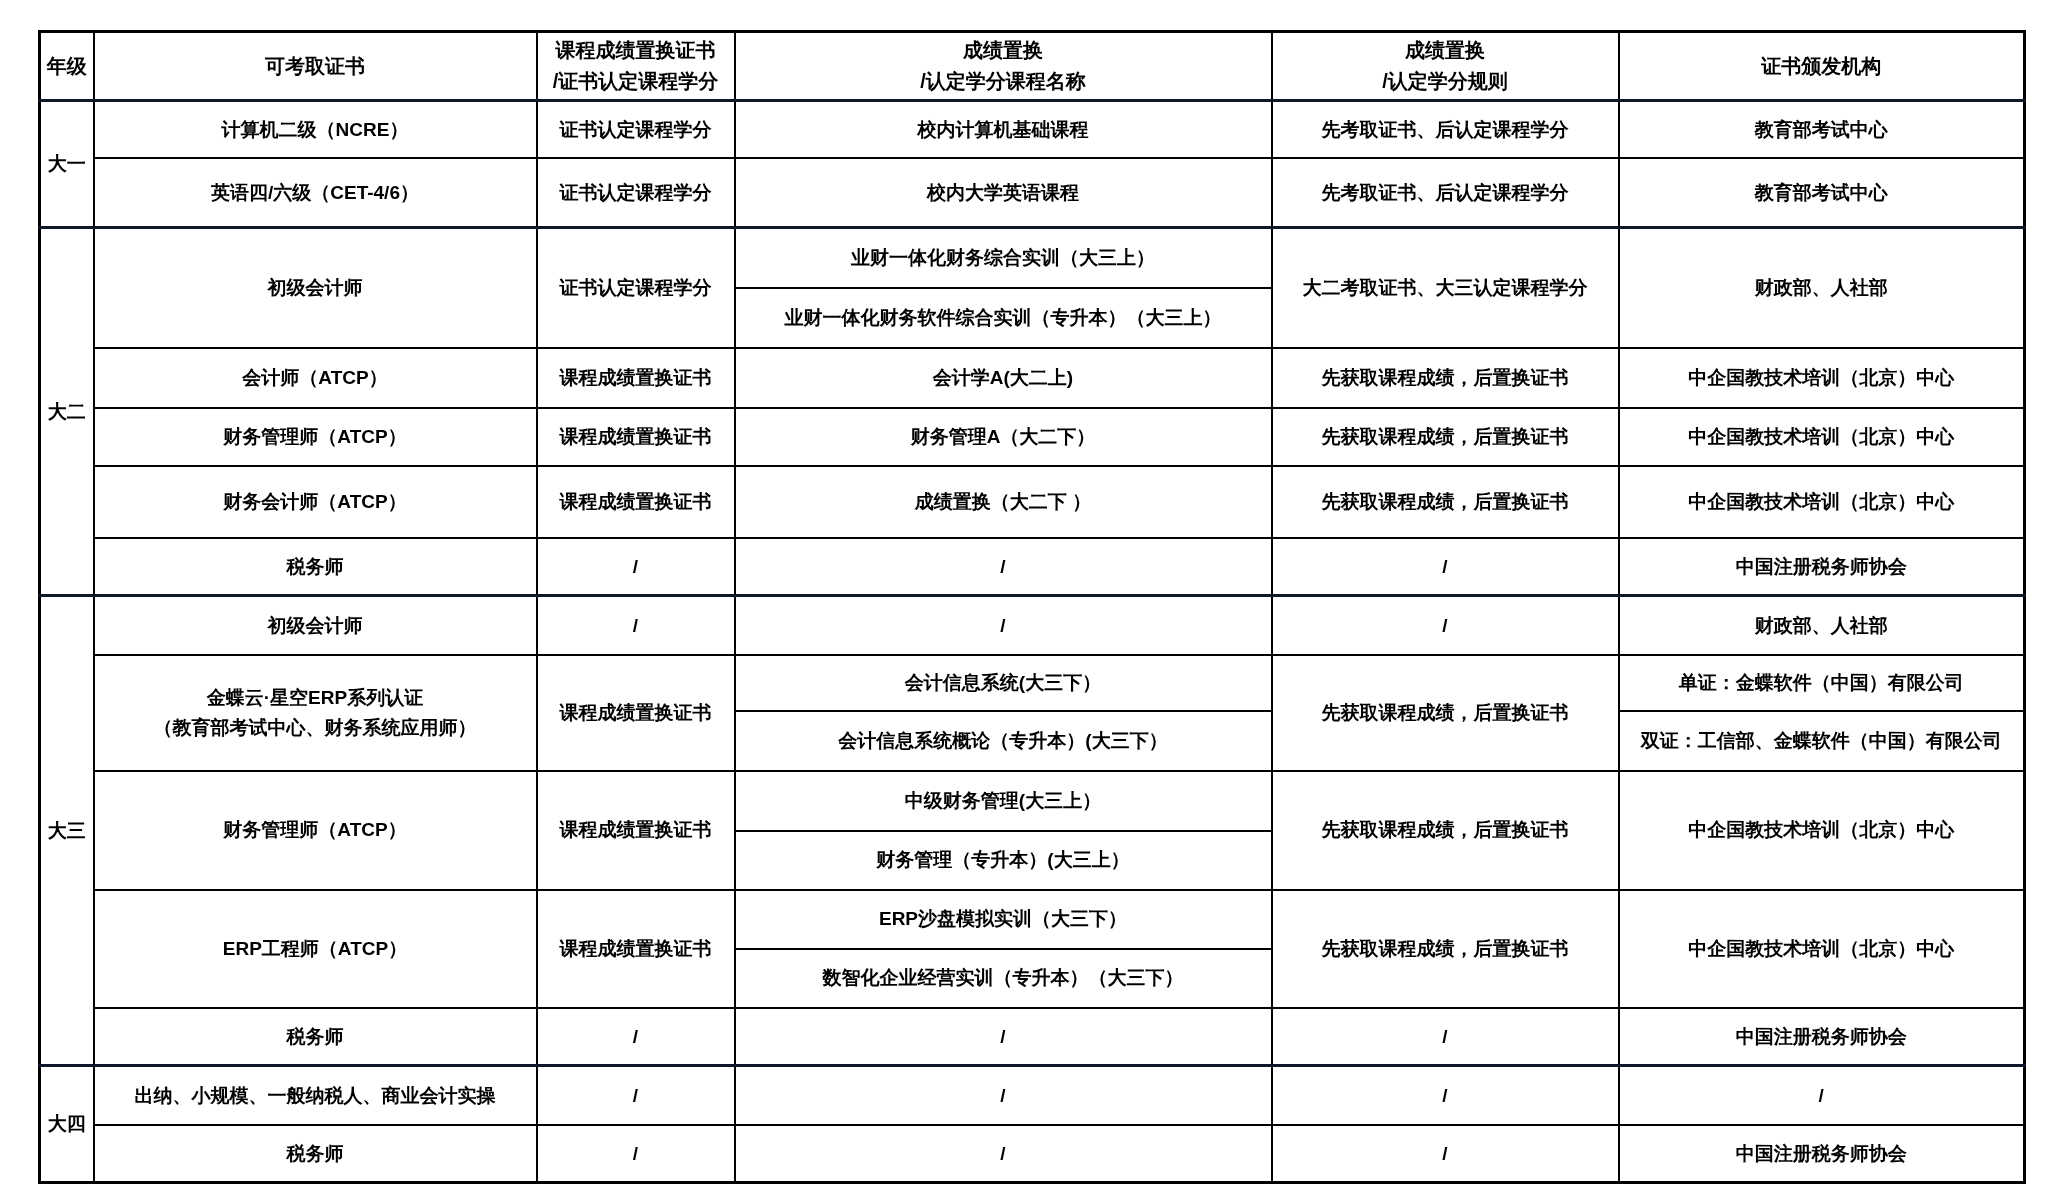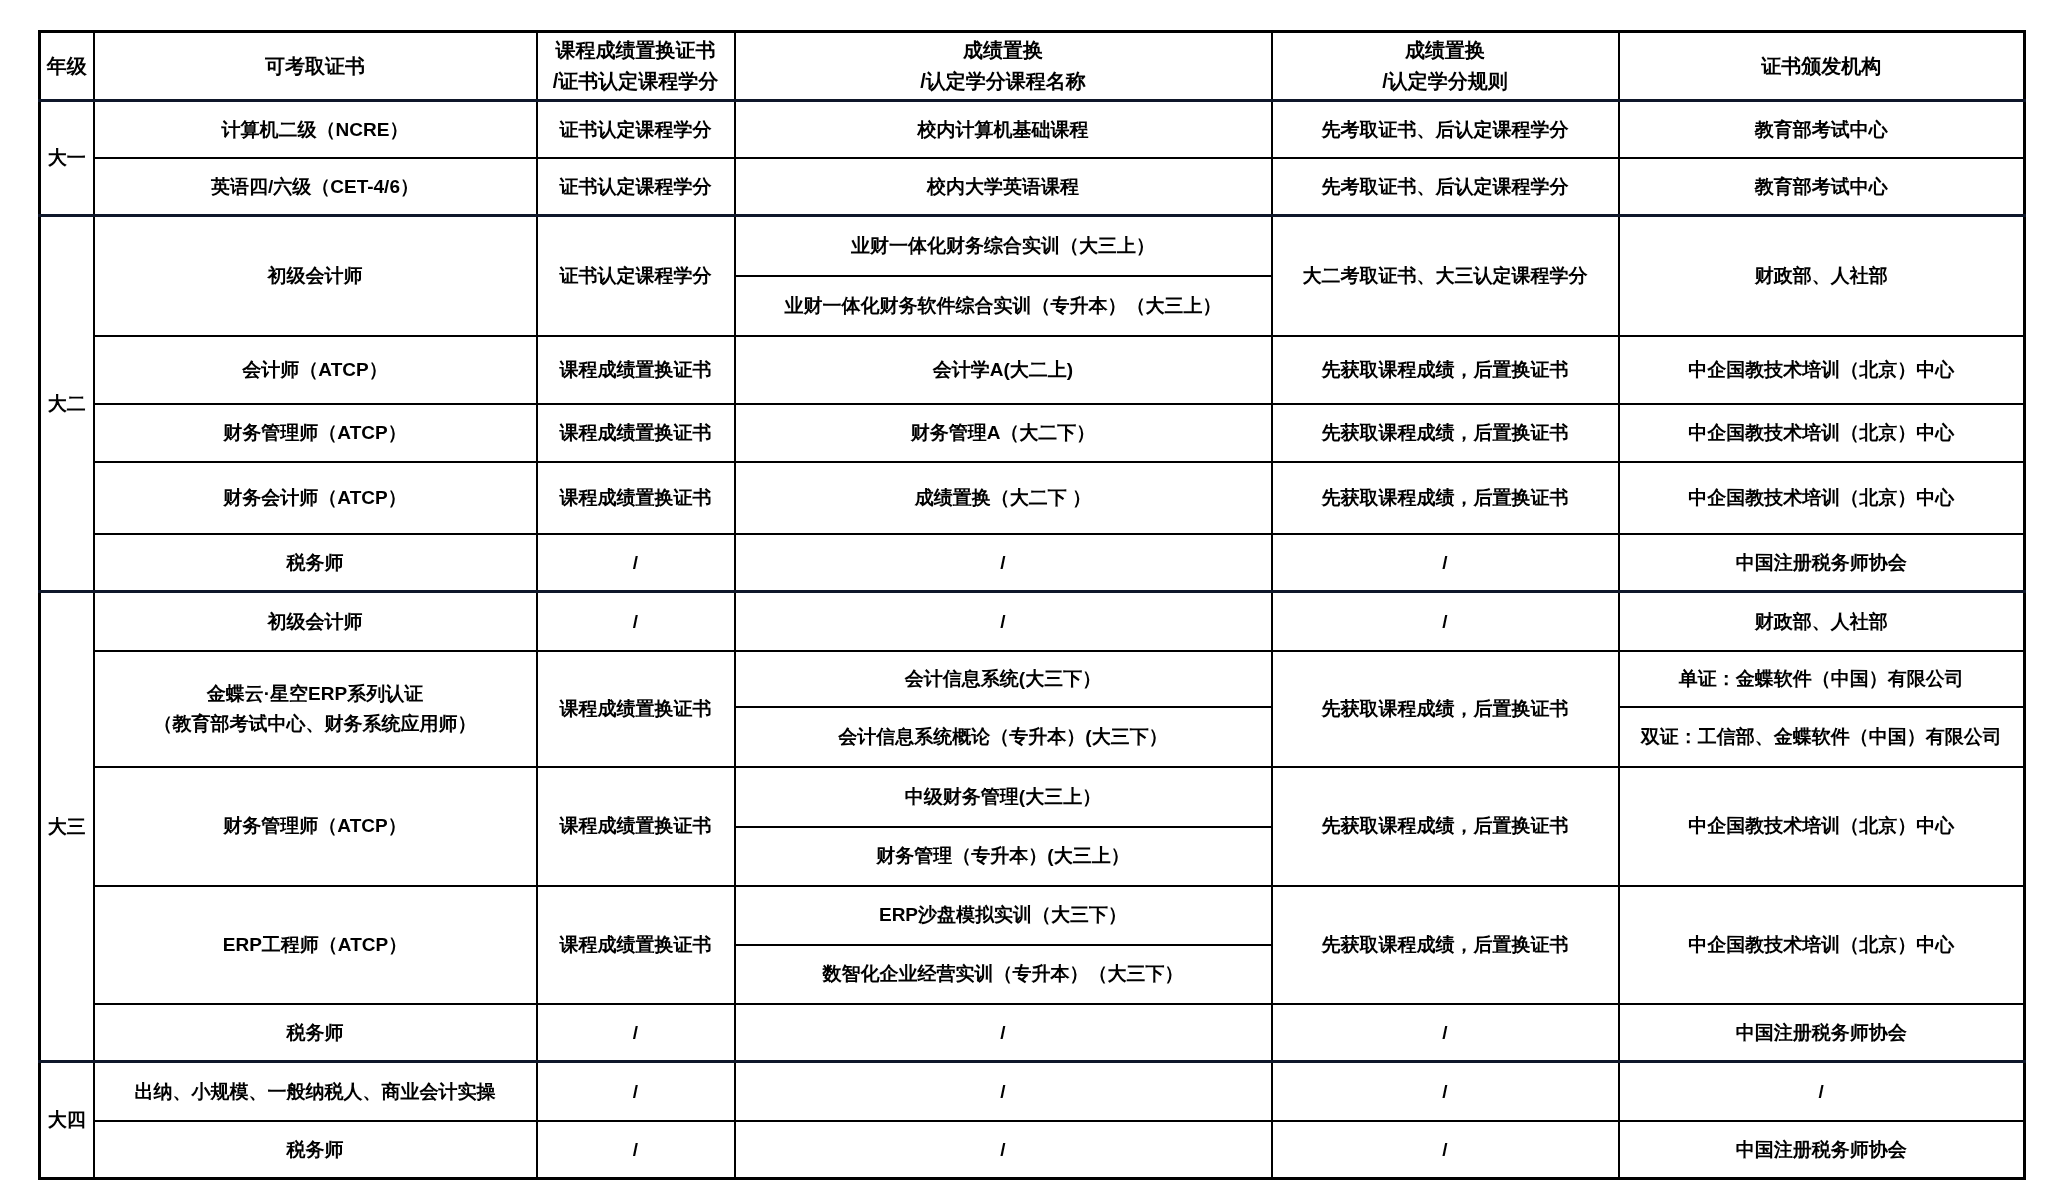--- a/index.html
+++ b/index.html
@@ -71,40 +71,40 @@
   </tr>
 
   <tr class="group-start" style="height:57px">
     <td rowspan="2">大一</td>
     <td>计算机二级（NCRE）</td>
     <td>证书认定课程学分</td>
     <td>校内计算机基础课程</td>
     <td>先考取证书、后认定课程学分</td>
     <td>教育部考试中心</td>
   </tr>
-  <tr style="height:58px">
+  <tr style="height:70px">
     <td>英语四/六级（CET-4/6）</td>
     <td>证书认定课程学分</td>
     <td>校内大学英语课程</td>
     <td>先考取证书、后认定课程学分</td>
     <td>教育部考试中心</td>
   </tr>
 
   <tr class="group-start" style="height:60px">
     <td rowspan="6">大二</td>
     <td rowspan="2">初级会计师</td>
     <td rowspan="2">证书认定课程学分</td>
     <td>业财一体化财务综合实训（大三上）</td>
     <td rowspan="2">大二考取证书、大三认定课程学分</td>
     <td rowspan="2">财政部、人社部</td>
   </tr>
   <tr style="height:60px">
     <td>业财一体化财务软件综合实训（专升本）（大三上）</td>
   </tr>
-  <tr style="height:68px">
+  <tr style="height:60px">
     <td>会计师（ATCP）</td>
     <td>课程成绩置换证书</td>
     <td>会计学A(大二上)</td>
     <td>先获取课程成绩，后置换证书</td>
     <td>中企国教技术培训（北京）中心</td>
   </tr>
   <tr style="height:58px">
     <td>财务管理师（ATCP）</td>
     <td>课程成绩置换证书</td>
     <td>财务管理A（大二下）</td>

